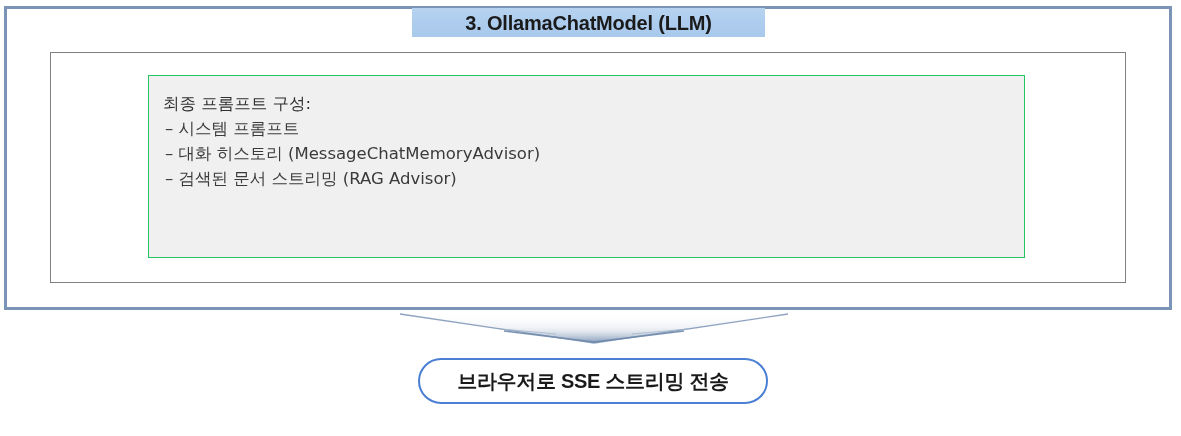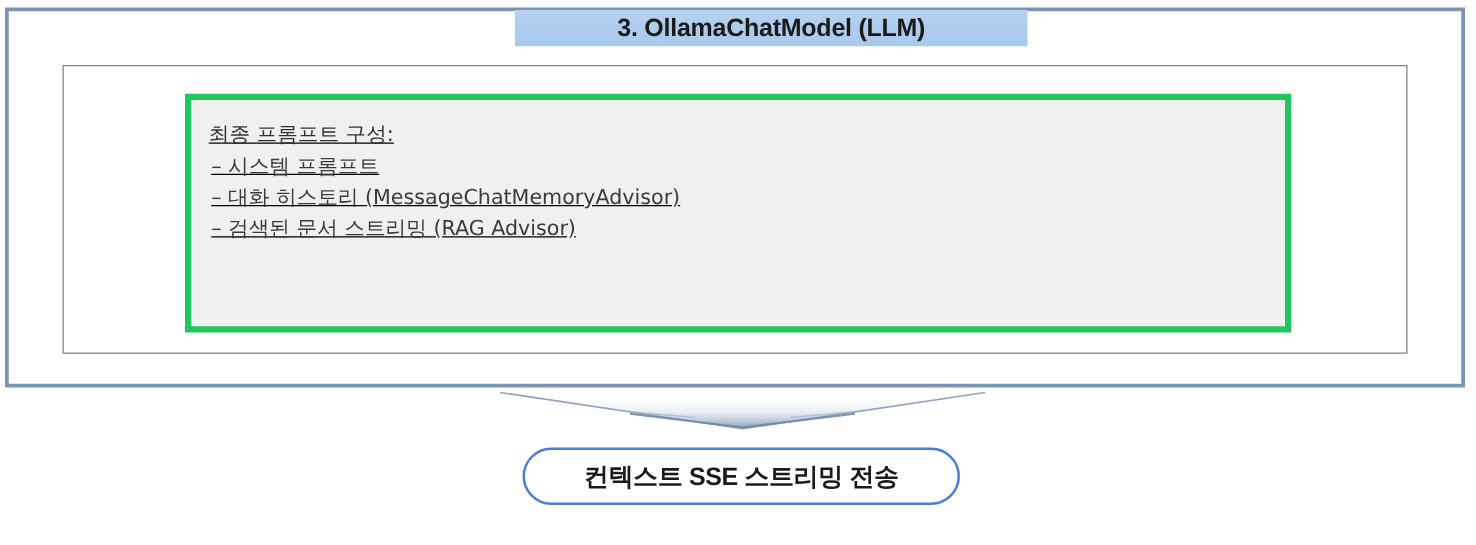--- a/index.html
+++ b/index.html
@@ -26,21 +26,21 @@
     border: 3px solid #7b93b5;
     background: #ffffff;
     box-sizing: content-box;
   }
 
   
   .stage-title {
     position: absolute;
     left: 412px;
     top: 8px;
-    width: 410px;
+    width: 353px;
     height: 29px;
     background: linear-gradient(to bottom, #b7d3f0 0%, #aecdee 45%, #a9c9ec 100%);
     display: flex;
     align-items: center;
     justify-content: center;
     z-index: 5;
   }
   .stage-title-text {
     font-size: 20px;
     font-weight: 700;
@@ -62,25 +62,24 @@
     box-sizing: content-box;
   }
 
   
   .prompt-box {
     position: absolute;
     left: 148px;
     top: 75px;
     width: 875px;      
     height: 181px;     
-    border: 5px solid #22c55e;
+    border: 1px solid #22c55e;
     background: #f0f0f0;
     box-sizing: content-box;
     padding: 0;
-    text-decoration: underline;
   }
   .prompt-inner {
     padding: 15px 0 0 14px;
   }
   .prompt-line {
     font-size: 16.5px;
     color: #3a3a3a;
     line-height: 25px;
     white-space: nowrap;
     font-family: "DejaVu Sans", "Liberation Sans", sans-serif;
@@ -178,14 +177,14 @@
     <path d="M4,2 L198,31 L392,2" fill="none" stroke="#7b93b5" stroke-width="1.3" opacity="0.85"></path>
 
     <path d="M108,19 L198,30" fill="none" stroke="#6f89ab" stroke-width="1.6" opacity="0.9"></path>
     <path d="M288,19 L198,30" fill="none" stroke="#6f89ab" stroke-width="1.6" opacity="0.9"></path>
     <path d="M104,17 L160,22" fill="none" stroke="#9fb2c9" stroke-width="1.2" opacity="0.7"></path>
     <path d="M292,17 L236,22" fill="none" stroke="#9fb2c9" stroke-width="1.2" opacity="0.7"></path>
   </svg>
 </div>
 
 <div class="terminal-pill">
-  <span class="terminal-pill-text">컨텍스트 SSE 스트리밍 전송</span>
+  <span class="terminal-pill-text">브라우저로 SSE 스트리밍 전송</span>
 </div>
 
 </body></html>

